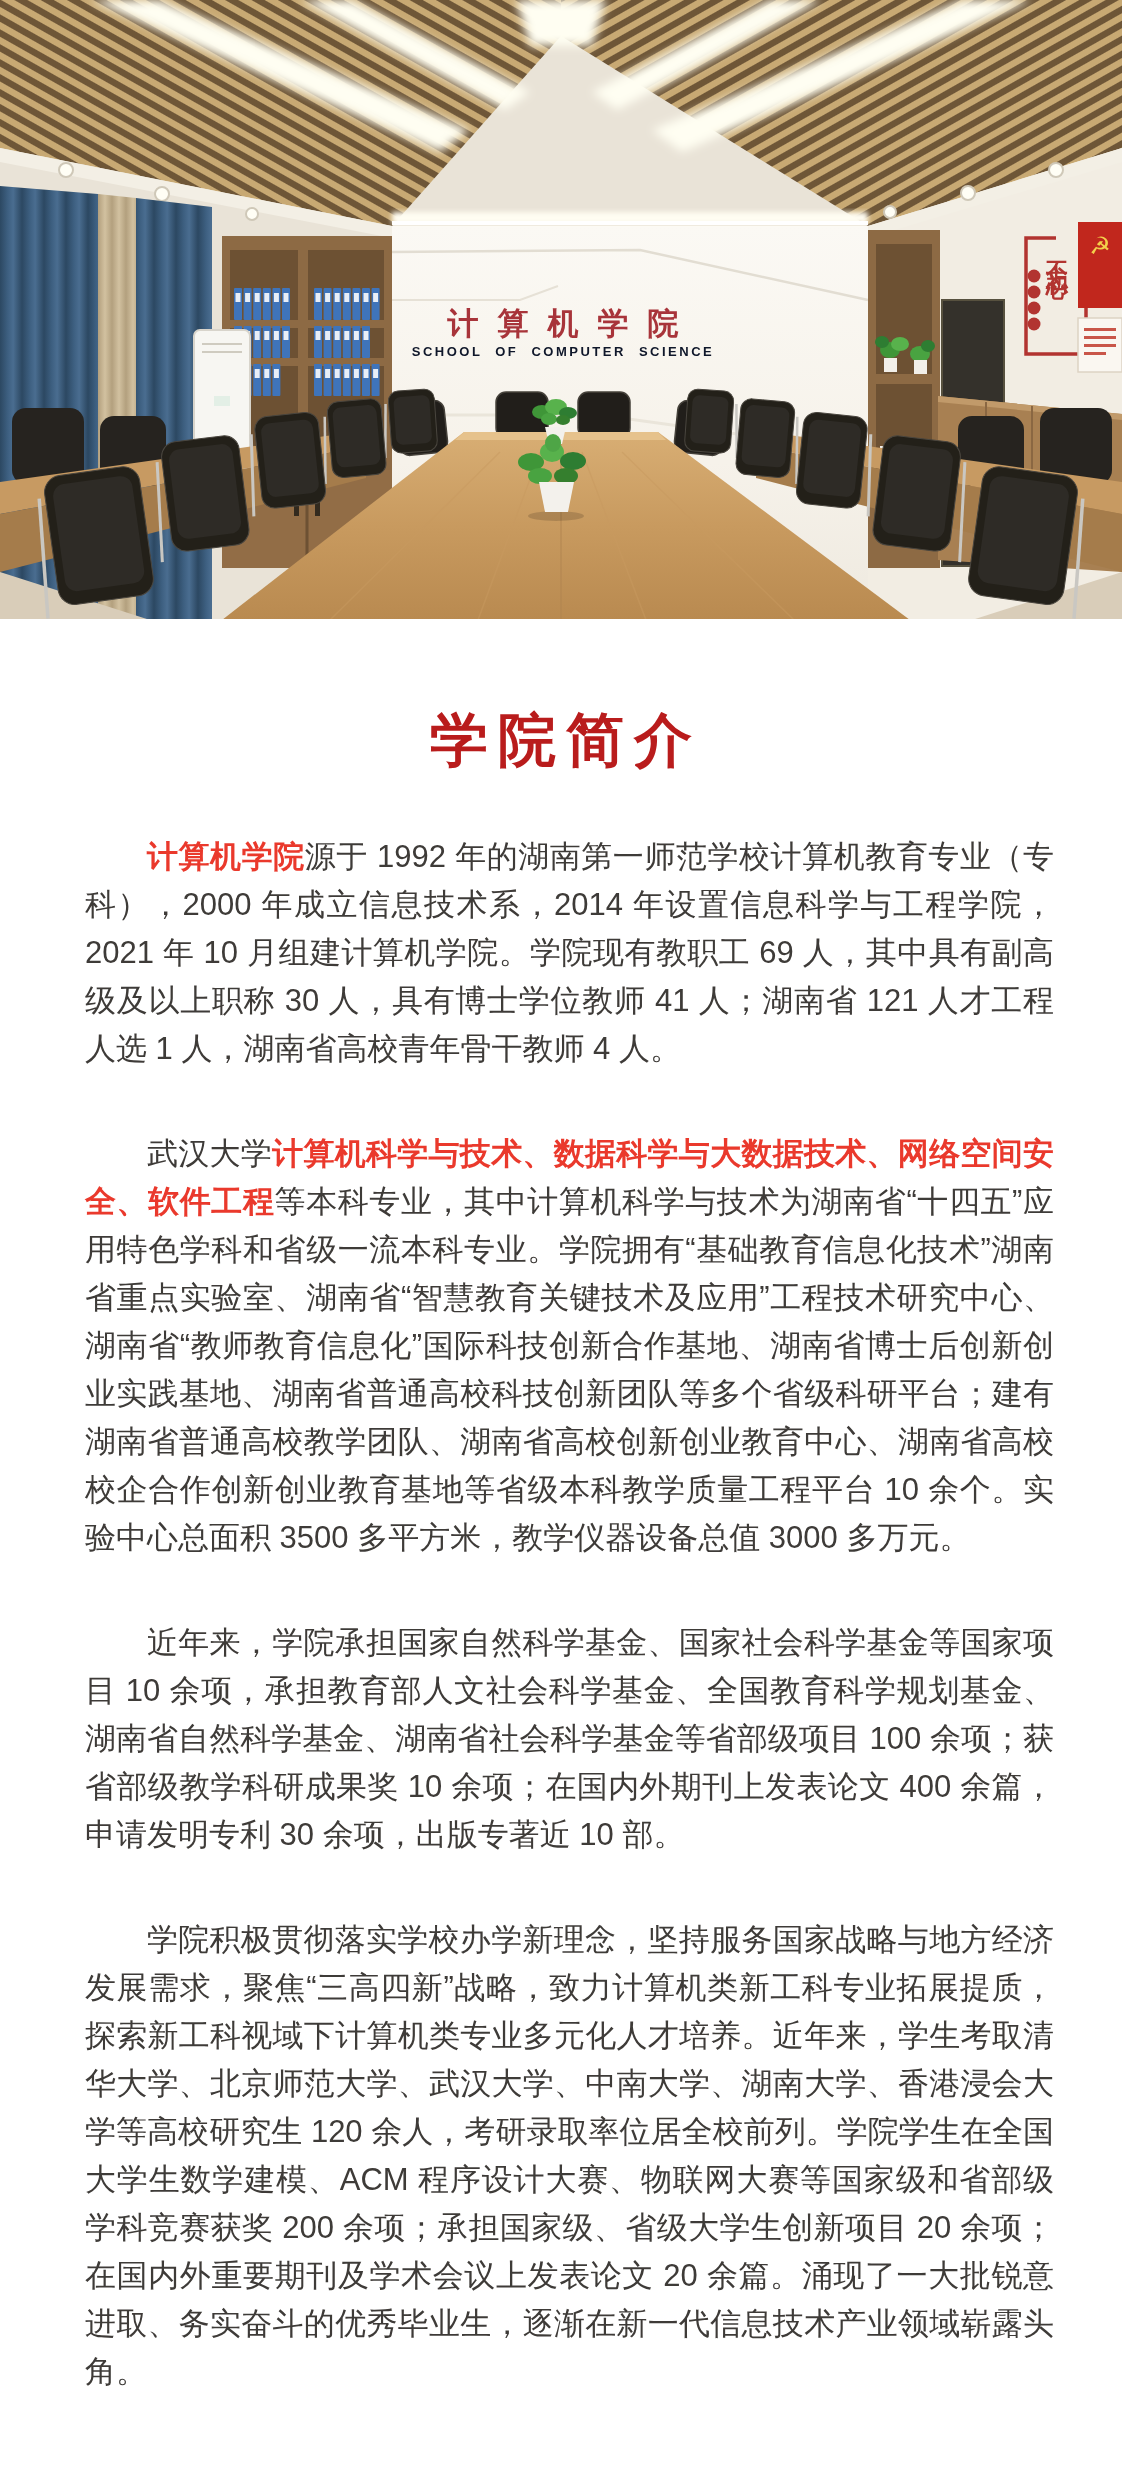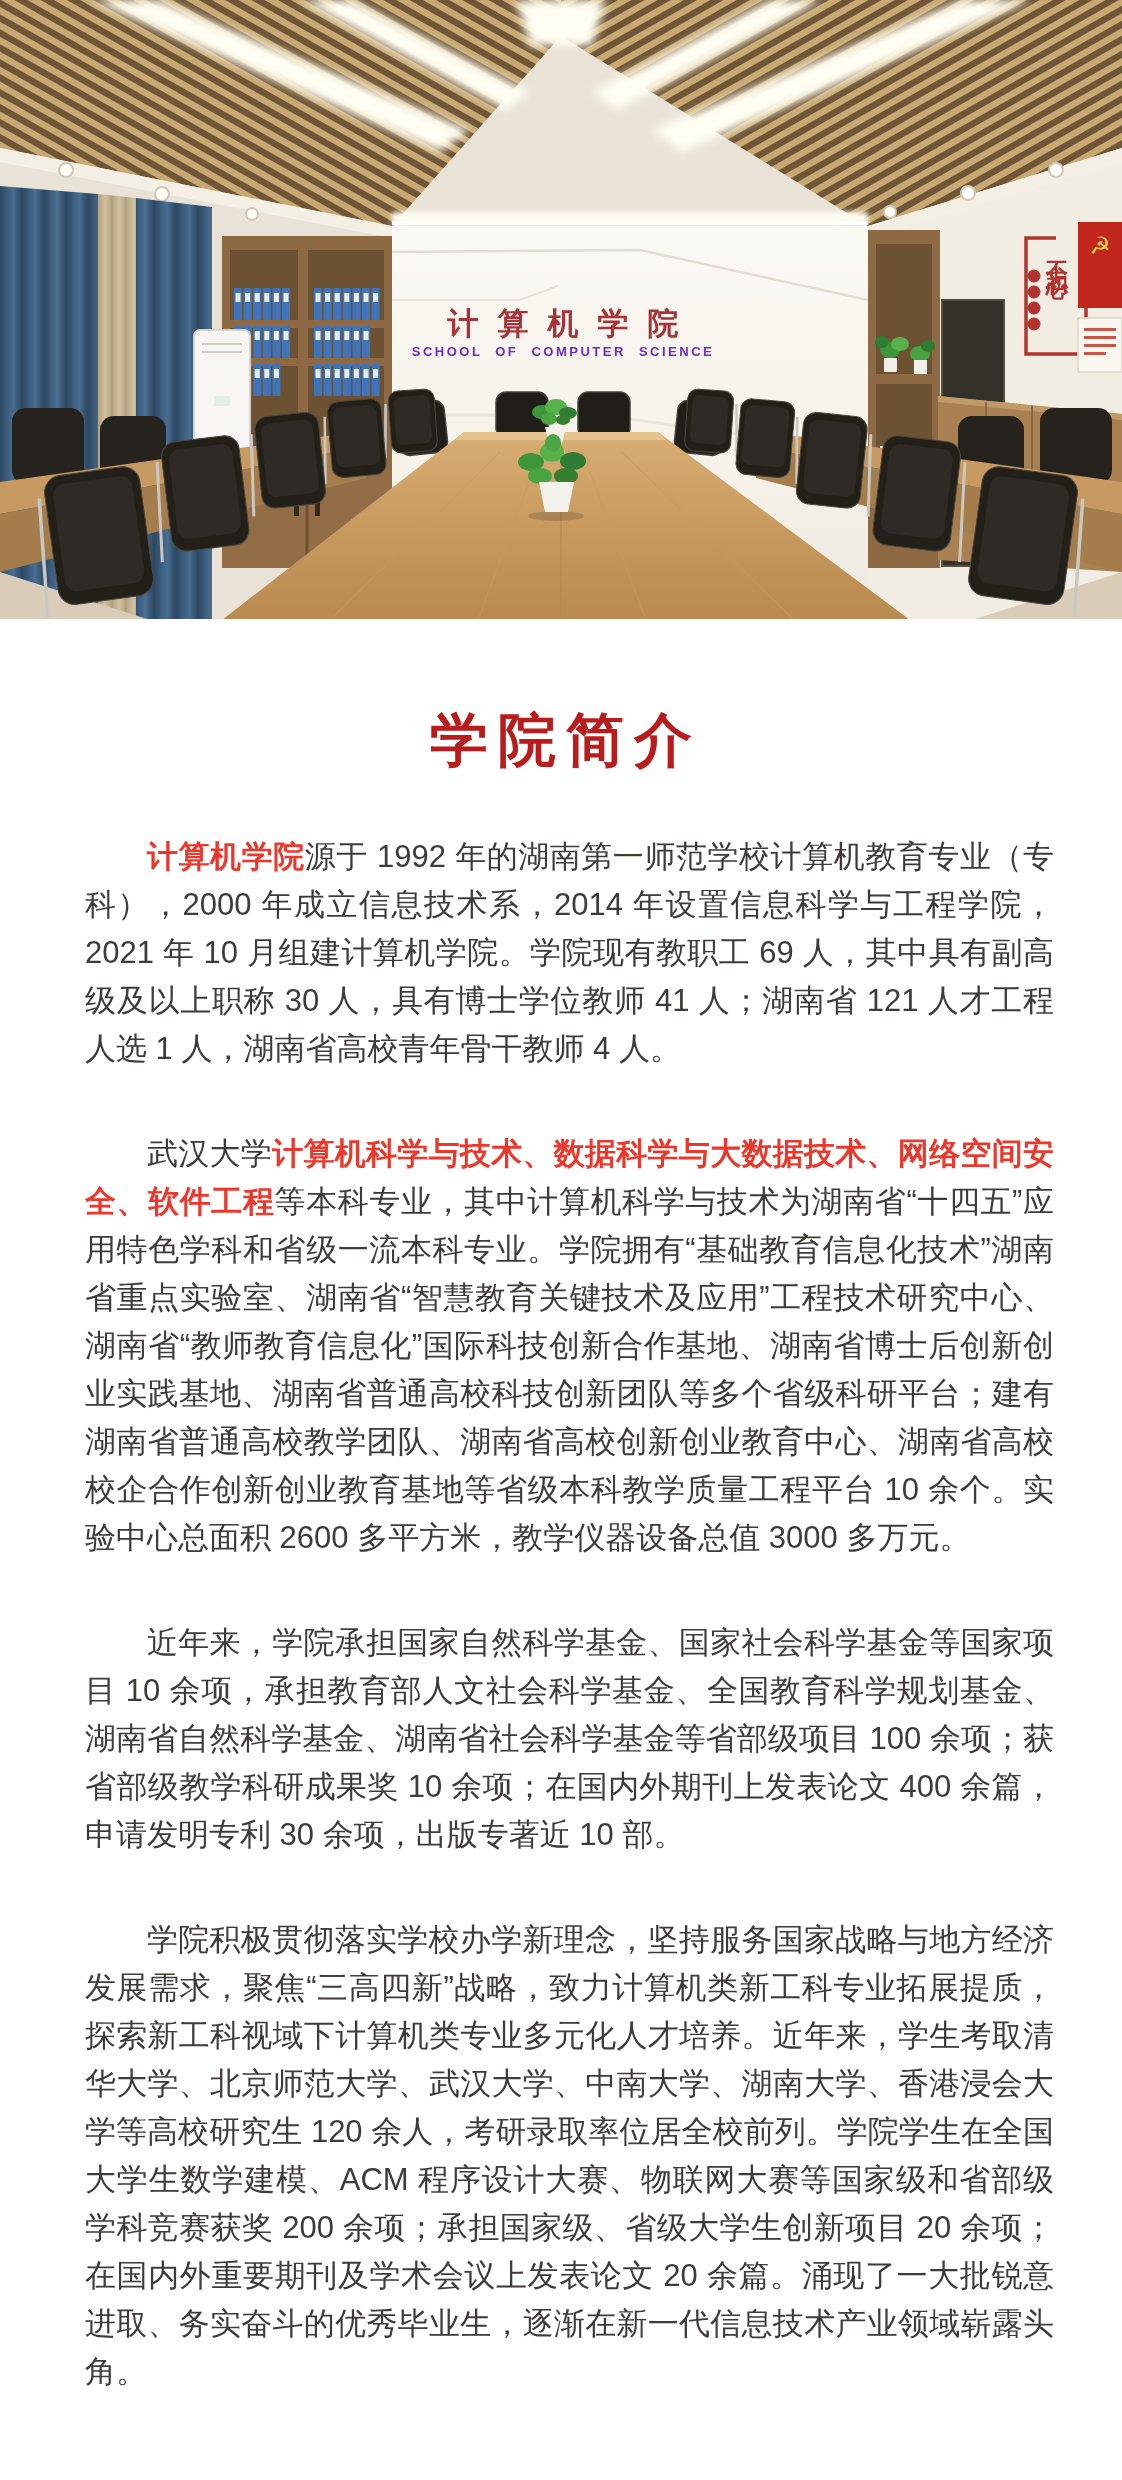--- a/index.html
+++ b/index.html
@@ -6,21 +6,21 @@
   .page{position:relative;width:1122px;height:2480px;background:#ffffff;overflow:hidden;
         font-family:"Liberation Sans",sans-serif;}
 
   
   .photo{position:relative;width:1122px;height:619px;overflow:hidden;background:#e9e3d7;}
   .photo svg{position:absolute;left:0;top:0;display:block;}
   .wall-title{position:absolute;left:563px;top:303px;transform:translateX(-50%);
       white-space:nowrap;color:#a8343a;font-family:"Liberation Serif",serif;
       font-weight:700;font-size:31px;letter-spacing:19px;padding-left:19px;}
   .wall-subtitle{position:absolute;left:563px;top:344px;transform:translateX(-50%);
-      white-space:nowrap;color:#6d28d9;font-weight:700;font-size:13px;
+      white-space:nowrap;color:#0f172a;font-weight:700;font-size:13px;
       letter-spacing:2.5px;word-spacing:7px;}
   .banner-text{position:absolute;left:1042px;top:243px;height:120px;
       writing-mode:vertical-rl;text-orientation:upright;color:#b23430;
       font-family:"Liberation Serif",serif;font-weight:700;font-size:22px;letter-spacing:5px;}
 
   
   .section-title{margin:84px 0 0 0;text-align:center;color:#b91c1c;
       font-family:"Liberation Serif",serif;font-weight:700;font-size:58px;
       letter-spacing:10px;padding-left:10px;line-height:76px;}
   .content{padding:54px 68px 0 85px;}
@@ -308,20 +308,20 @@
     <div class="wall-title">计算机学院</div>
     <div class="wall-subtitle">SCHOOL OF COMPUTER SCIENCE</div>
     <div class="banner-text">不忘初心</div>
   </div>
 
   <h1 class="section-title">学院简介</h1>
 
   <div class="content">
     <p><span class="hl">计算机学院</span><span>源于 1992 年的湖南第一师范学校计算机教育专业（专科），2000 年成立信息技术系，2014 年设置信息科学与工程学院，2021 年 10 月组建计算机学院。学院现有教职工 69 人，其中具有副高级及以上职称 30 人，具有博士学位教师 41 人；湖南省 121 人才工程人选 1 人，湖南省高校青年骨干教师 4 人。</span></p>
 
-    <p><span>武汉大学</span><span class="hl">计算机科学与技术、数据科学与大数据技术、网络空间安全、软件工程</span><span>等本科专业，其中计算机科学与技术为湖南省“十四五”应用特色学科和省级一流本科专业。学院拥有“基础教育信息化技术”湖南省重点实验室、湖南省“智慧教育关键技术及应用”工程技术研究中心、湖南省“教师教育信息化”国际科技创新合作基地、湖南省博士后创新创业实践基地、湖南省普通高校科技创新团队等多个省级科研平台；建有湖南省普通高校教学团队、湖南省高校创新创业教育中心、湖南省高校校企合作创新创业教育基地等省级本科教学质量工程平台 10 余个。实验中心总面积 2600 多平方米，教学仪器设备总值 3000 多万元。</span></p>
+    <p><span>武汉大学</span><span class="hl">计算机科学与技术、数据科学与大数据技术、网络空间安全、软件工程</span><span>等本科专业，其中计算机科学与技术为湖南省“十四五”应用特色学科和省级一流本科专业。学院拥有“基础教育信息化技术”湖南省重点实验室、湖南省“智慧教育关键技术及应用”工程技术研究中心、湖南省“教师教育信息化”国际科技创新合作基地、湖南省博士后创新创业实践基地、湖南省普通高校科技创新团队等多个省级科研平台；建有湖南省普通高校教学团队、湖南省高校创新创业教育中心、湖南省高校校企合作创新创业教育基地等省级本科教学质量工程平台 10 余个。实验中心总面积 3500 多平方米，教学仪器设备总值 3000 多万元。</span></p>
 
     <p><span>近年来，学院承担国家自然科学基金、国家社会科学基金等国家项目 10 余项，承担教育部人文社会科学基金、全国教育科学规划基金、湖南省自然科学基金、湖南省社会科学基金等省部级项目 100 余项；获省部级教学科研成果奖 10 余项；在国内外期刊上发表论文 400 余篇，申请发明专利 30 余项，出版专著近 10 部。</span></p>
 
     <p><span>学院积极贯彻落实学校办学新理念，坚持服务国家战略与地方经济发展需求，聚焦“三高四新”战略，致力计算机类新工科专业拓展提质，探索新工科视域下计算机类专业多元化人才培养。近年来，学生考取清华大学、北京师范大学、武汉大学、中南大学、湖南大学、香港浸会大学等高校研究生 120 余人，考研录取率位居全校前列。学院学生在全国大学生数学建模、ACM 程序设计大赛、物联网大赛等国家级和省部级学科竞赛获奖 200 余项；承担国家级、省级大学生创新项目 20 余项；在国内外重要期刊及学术会议上发表论文 20 余篇。涌现了一大批锐意进取、务实奋斗的优秀毕业生，逐渐在新一代信息技术产业领域崭露头角。</span></p>
   </div>
 
 </div>
 
 </body></html>

